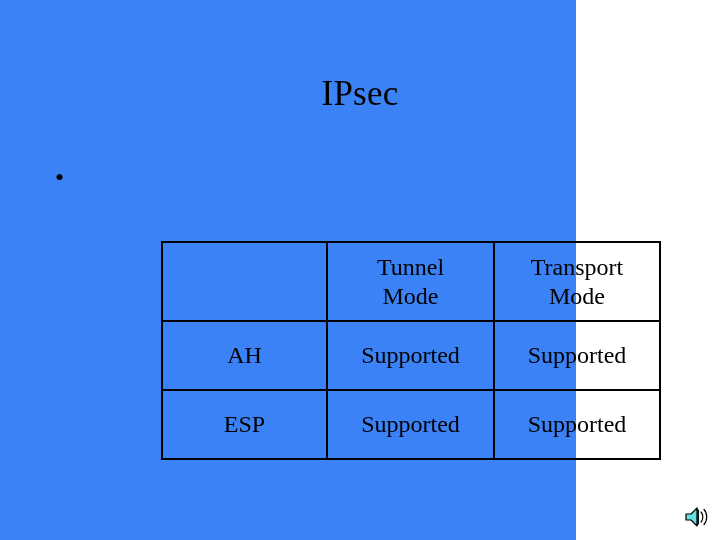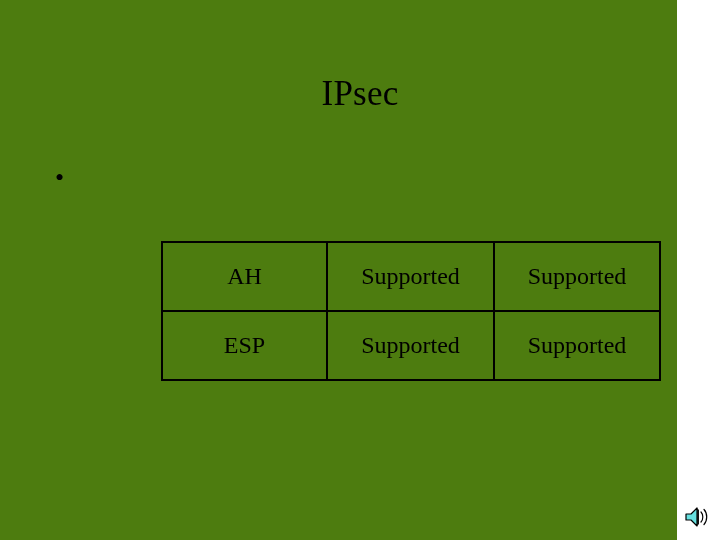--- a/index.html
+++ b/index.html
@@ -13,23 +13,23 @@
     overflow: hidden;
     position: relative;
     font-family: "Liberation Serif", "DejaVu Serif", serif;
     color: #000000;
     -webkit-font-smoothing: none;
   }
 
   #slide {
     position: absolute;
     left: 0; top: 0;
-    width: 677px;
+    width: 576px;
     height: 540px;
-    background: #4d7c0f;
+    background: #3b82f6;
   }
 
   
   #slide-title {
     position: absolute;
     left: 0;
     top: 74px;
     width: 720px;
     text-align: center;
     font-size: 35px;
@@ -113,20 +113,31 @@
   <h1 id="slide-title">IPsec</h1>
 
   <ul id="bullet-list">
     <li class="bullet-item">
       <span class="bullet-marker">•</span>
     </li>
   </ul>
 
   <table id="mode-table">
     <tbody>
+      <tr class="row-head">
+        <td class="col-label"></td>
+        <td class="col-tunnel">
+          <span class="cell-line">Tunnel</span>
+          <span class="cell-line">Mode</span>
+        </td>
+        <td class="col-transp">
+          <span class="cell-line">Transport</span>
+          <span class="cell-line">Mode</span>
+        </td>
+      </tr>
 
       <tr class="row-body">
         <td class="col-label">AH</td>
         <td class="col-tunnel">Supported</td>
         <td class="col-transp">Supported</td>
       </tr>
 
       <tr class="row-body">
         <td class="col-label">ESP</td>
         <td class="col-tunnel">Supported</td>

